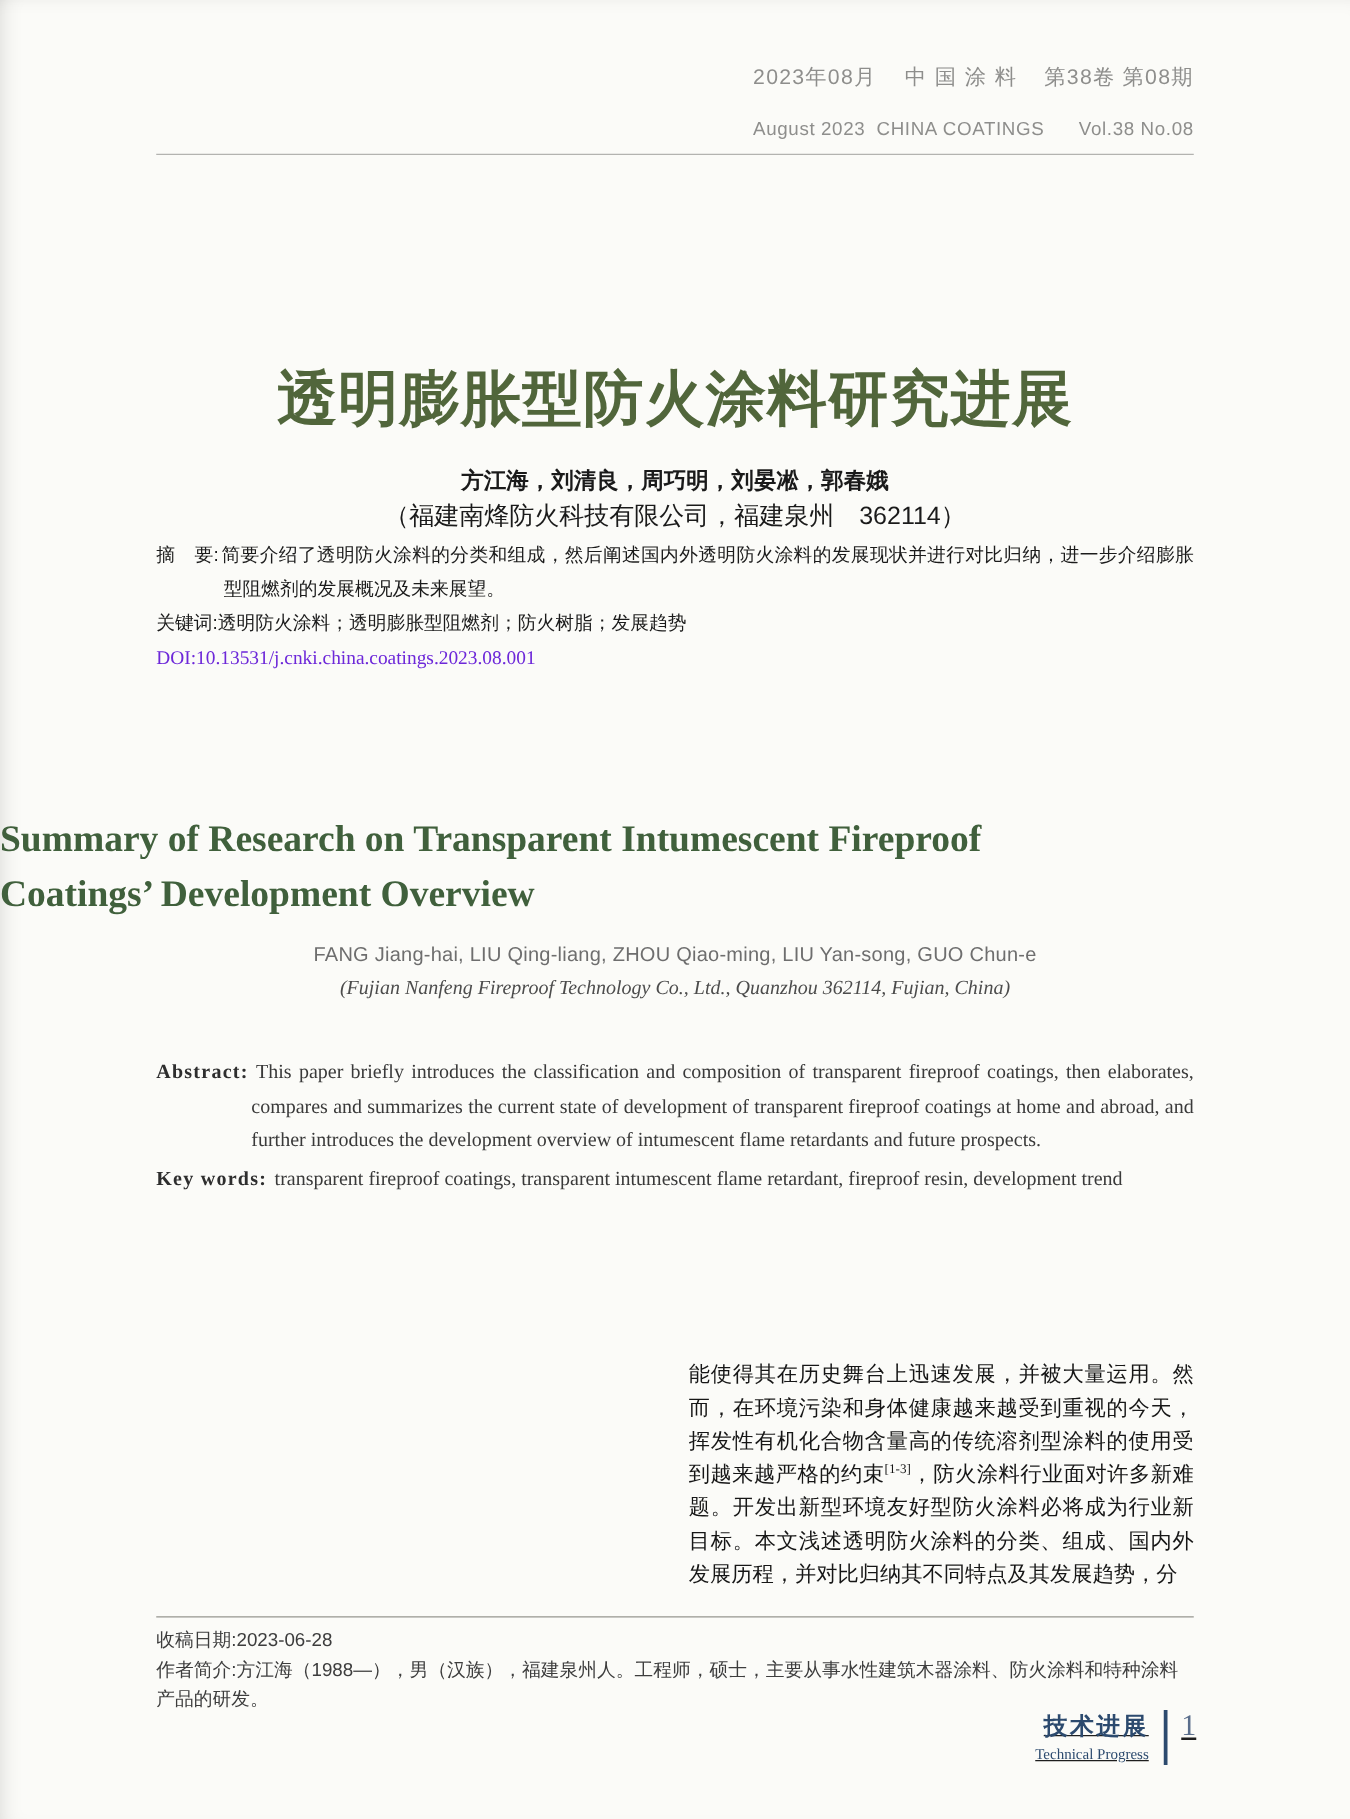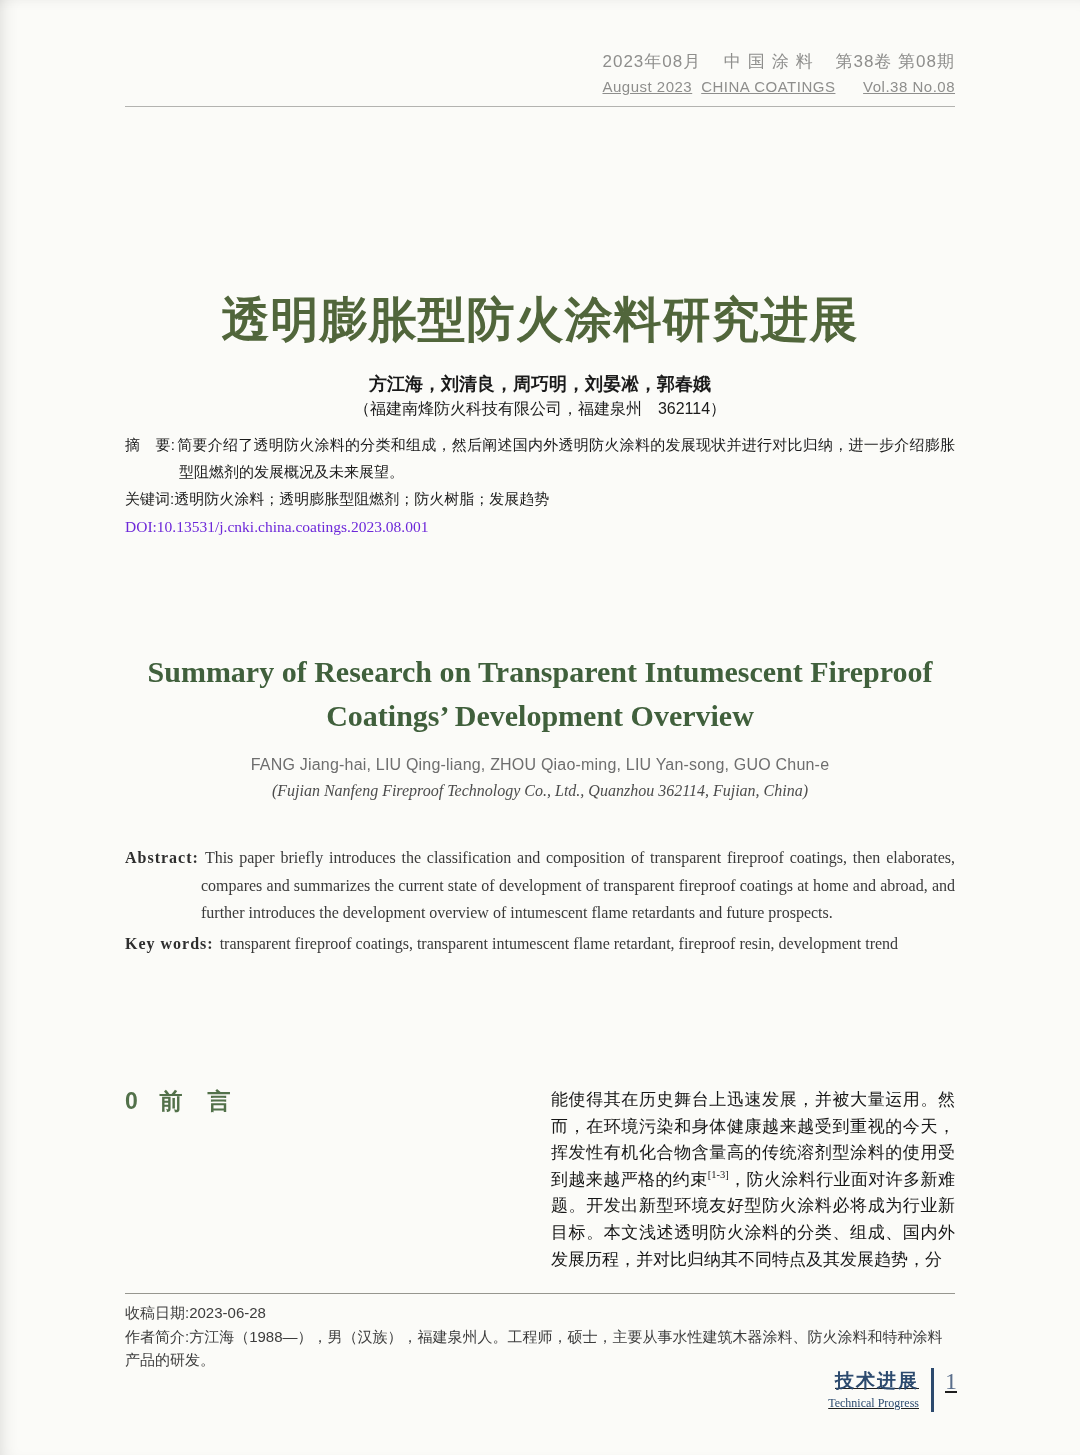--- a/index.html
+++ b/index.html
@@ -23,57 +23,56 @@
     color:#8e8e8c;
     border-bottom:1px solid #b3b3b0;
     padding-bottom:11px;
   }
   .jheader .cell { display:flex; flex-direction:column; }
   .jheader .c-left { text-align:left; }
   .jheader .c-center { text-align:center; }
   .jheader .c-right { text-align:right; }
   .jheader .cn { font-size:17px; letter-spacing:1px; }
   .jheader .c-center .cn { letter-spacing:7px; text-indent:7px; }
-  .jheader .en { font-size:15px; margin-top:5px; letter-spacing:0.5px;text-decoration:underline; }
+  .jheader .en { font-size:15px; margin-top:22px; letter-spacing:0.5px; }
 
   
   .cn-title {
     position:absolute; left:0; width:100%; top:293px;
     text-align:center;
     font-size:48px; font-weight:bold; line-height:54px;
     color:#51663b; letter-spacing:1px;font-family:Liberation Serif, serif;
   }
   .cn-authors {
     position:absolute; left:0; width:100%; top:372px;
     text-align:center; font-size:18px; font-weight:bold; color:#1a1a1a;
   }
   .cn-affil {
     position:absolute; left:0; width:100%; top:399px;
-    text-align:center; font-size:16px; color:#1a1a1a;
+    text-align:center; font-size:20px; color:#1a1a1a;
   }
 
   
   .cn-meta {
     position:absolute; left:125px; width:830px; top:431px;
     font-size:15px; line-height:27px; color:#1b1b1b;
   }
   .hang-cn { padding-left:54px; text-indent:-54px; margin:0; text-align:justify; }
   .hang-cn .lbl { margin-right:2px; }
   .cn-meta .row { margin:0; }
   .cn-meta .kw { margin-top:0px; }
   .clc-row { display:flex; justify-content:space-between; margin-top:0; }
   .doi {
     font-family:"Liberation Serif","DejaVu Serif",serif;
     font-size:15.5px; margin-top:1px; color:#6d28d9;
   }
 
   
   .en-title {
     position:absolute; left:0; width:100%; top:650px;
-    text-align:center;
     font-family:"Liberation Serif","DejaVu Serif",serif;
     font-weight:bold; font-size:30px; line-height:44px;
     color:#40603c;
   }
   .en-authors {
     position:absolute; left:0; width:100%; top:756px;
     text-align:center; font-size:16px; color:#6e6e6e; letter-spacing:0.2px;
   }
   .en-affil {
     position:absolute; left:0; width:100%; top:782px;
@@ -172,21 +171,20 @@
   <div class="en-authors">FANG Jiang-hai, LIU Qing-liang, ZHOU Qiao-ming, LIU Yan-song, GUO Chun-e</div>
   <div class="en-affil">(Fujian Nanfeng Fireproof Technology Co., Ltd., Quanzhou 362114, Fujian, China)</div>
 
   <div class="en-meta">
     <p class="hang-en"><span class="lbl">Abstract:</span><span>This paper briefly introduces the classification and composition of transparent fireproof coatings, then elaborates, compares and summarizes the current state of development of transparent fireproof coatings at home and abroad, and further introduces the development overview of intumescent flame retardants and future prospects.</span></p>
     <p class="hang-en kw"><span class="lbl">Key words:</span><span>transparent fireproof coatings, transparent intumescent flame retardant, fireproof resin, development trend</span></p>
   </div>
 
   <div class="columns">
     <div class="col">
-      <h2 class="sec-heading"><span class="num">0</span><span>前　言</span></h2>
     </div>
     <div class="col">
       <p class="body-para"><span>能使得其在历史舞台上迅速发展，并被大量运用。然而，在环境污染和身体健康越来越受到重视的今天，挥发性有机化合物含量高的传统溶剂型涂料的使用受到越来越严格的约束</span><sup>[1-3]</sup><span>，防火涂料行业面对许多新难题。开发出新型环境友好型防火涂料必将成为行业新目标。本文浅述透明防火涂料的分类、组成、国内外发展历程，并对比归纳其不同特点及其发展趋势，分</span></p>
     </div>
   </div>
 
   <div class="footnote">
     <p><span>收稿日期:</span><span>2023-06-28</span></p>
     <p><span>作者简介:</span><span>方江海（1988—），男（汉族），福建泉州人。工程师，硕士，主要从事水性建筑木器涂料、防火涂料和特种涂料产品的研发。</span></p>
   </div>

